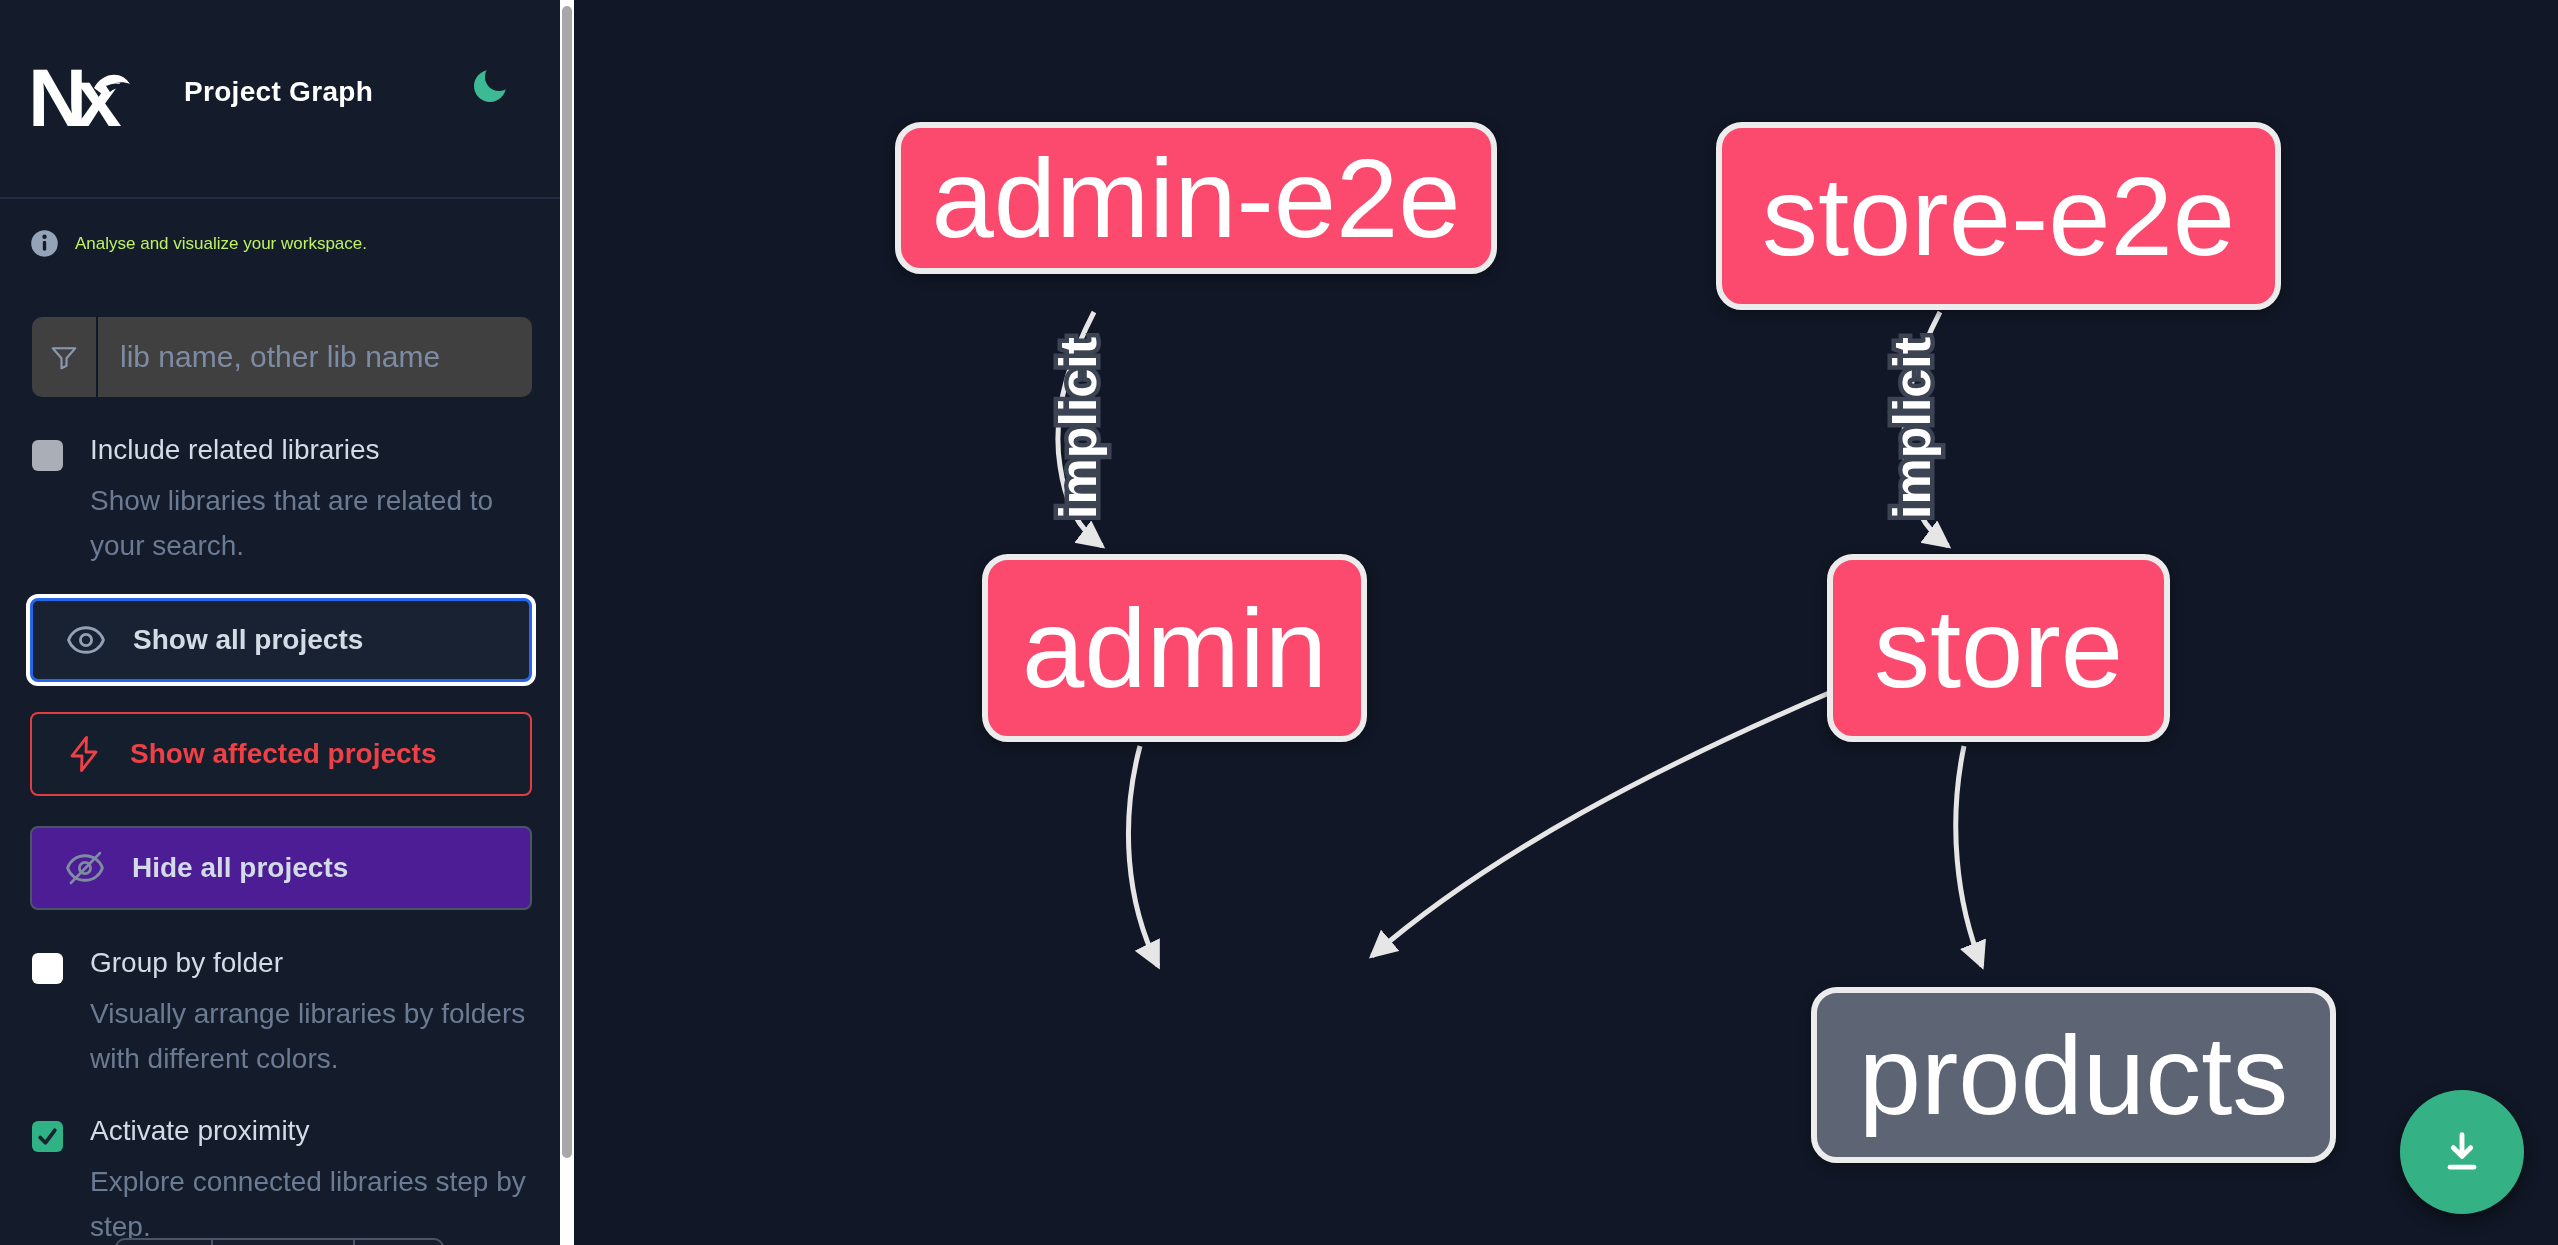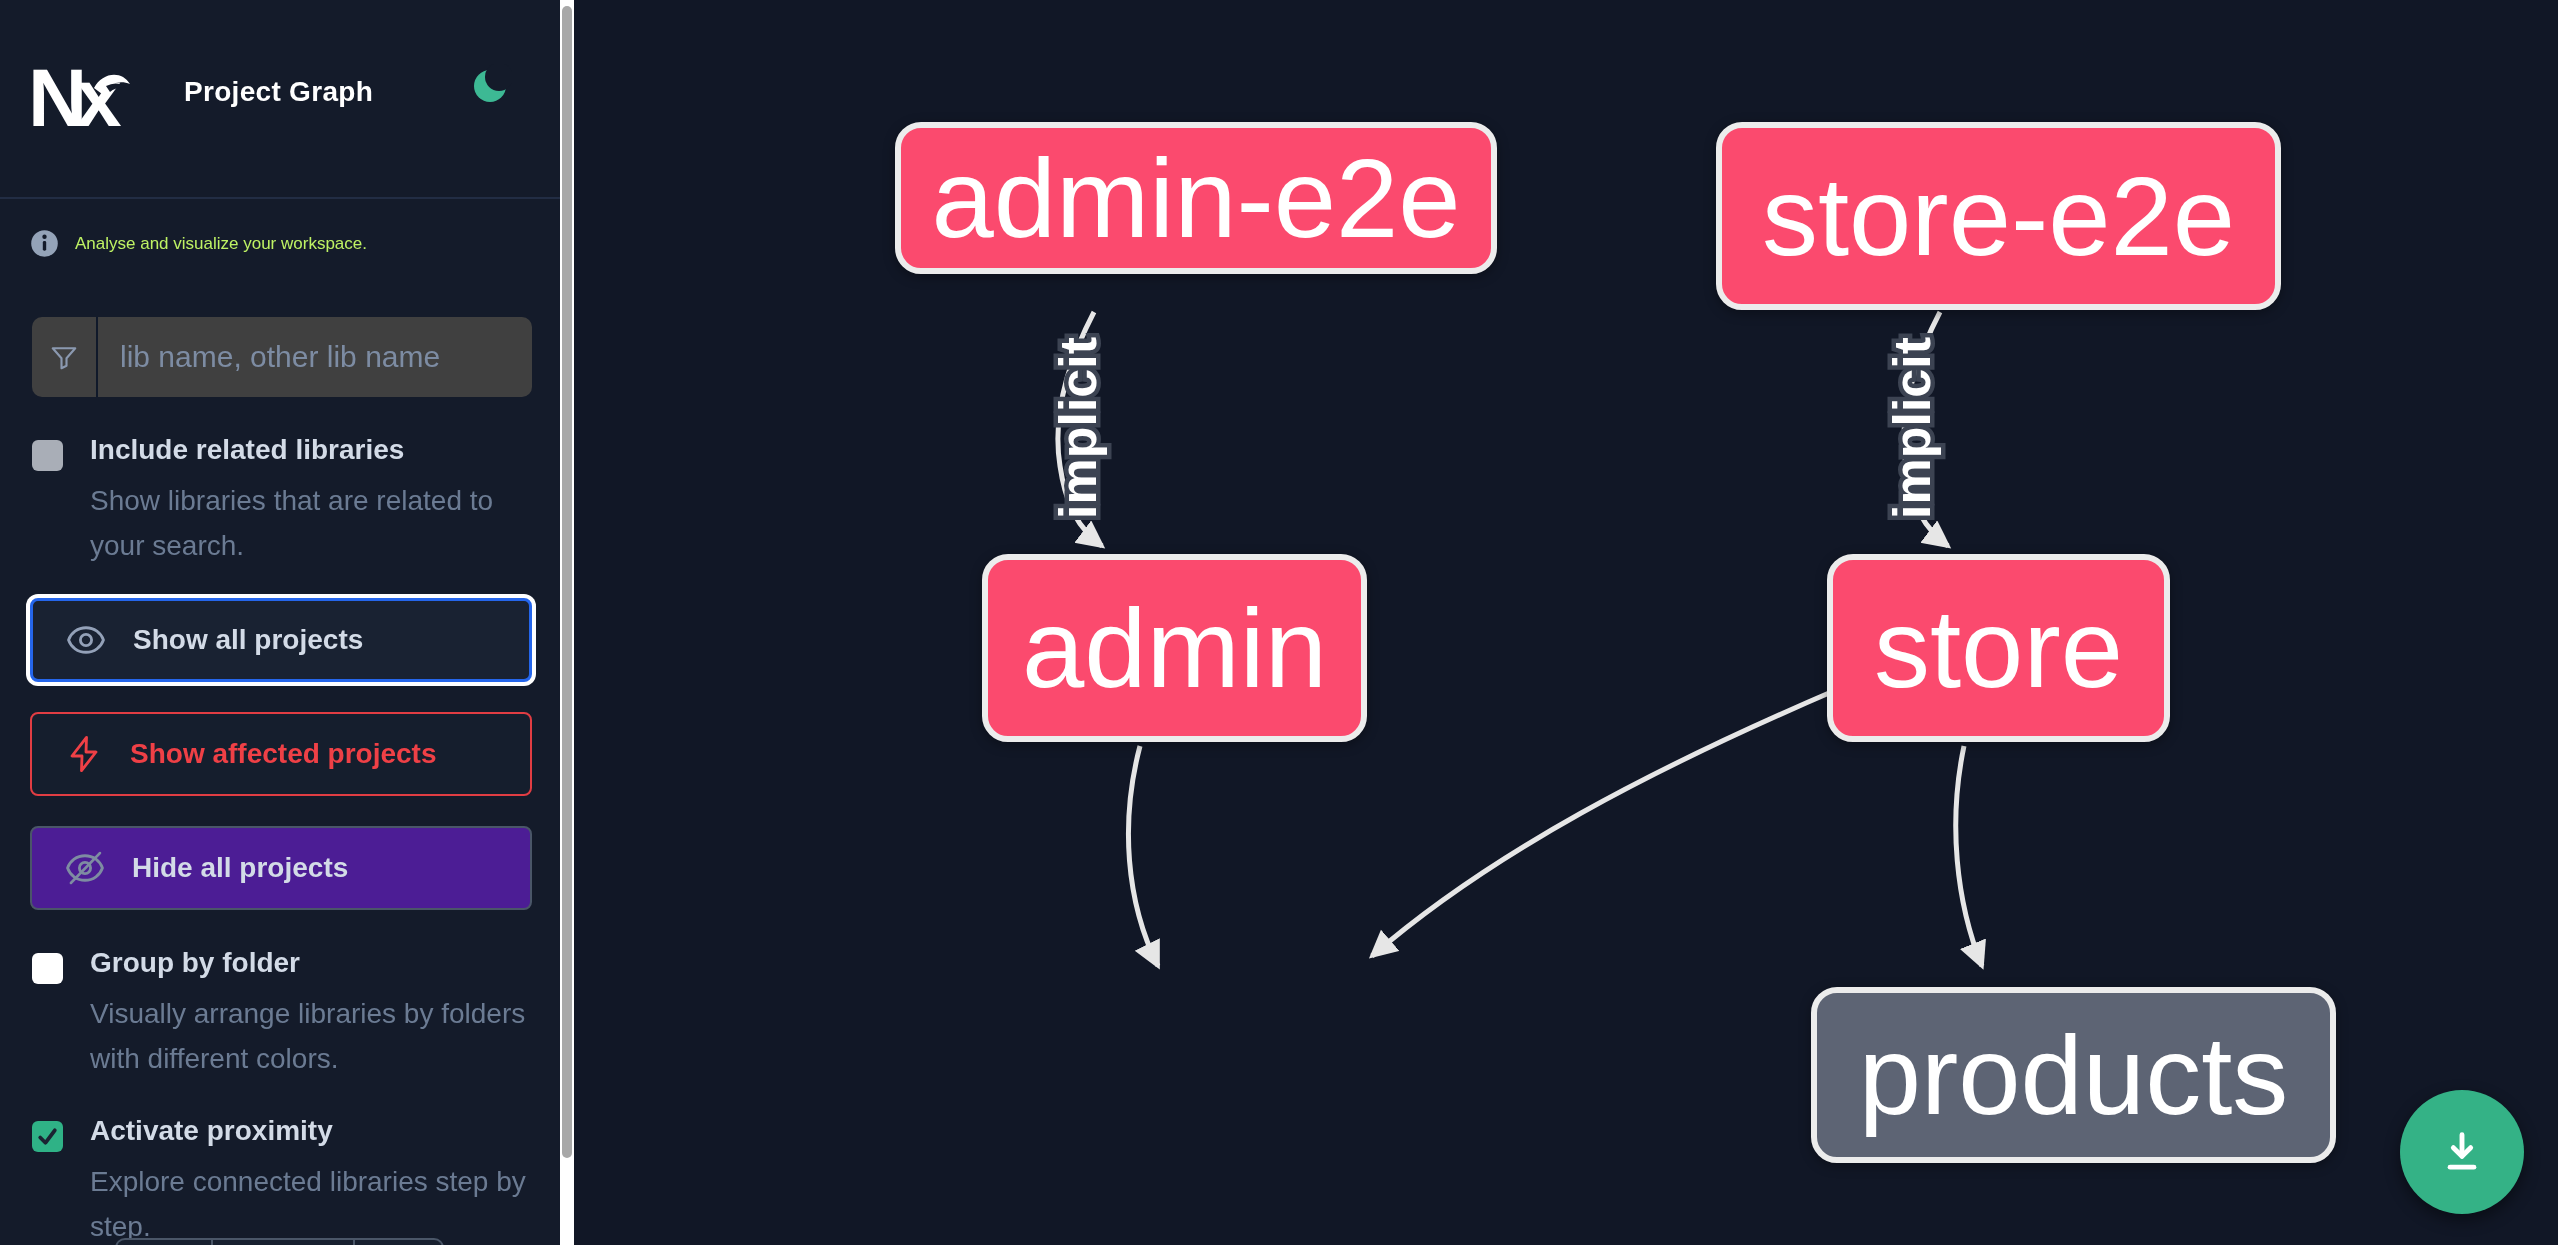--- a/index.html
+++ b/index.html
@@ -23,21 +23,21 @@
   .search-iconcell{width:64px;display:flex;align-items:center;justify-content:center;
                    border-right:2px solid #10192a;}
   .search input{flex:1;background:transparent;border:none;outline:none;color:#c7d2e4;
                 font-size:30px;padding:0 22px;font-family:"Liberation Sans",sans-serif;}
   .search input::placeholder{color:#7d8ca3;opacity:1;}
 
   .cb{position:absolute;width:31px;height:31px;border-radius:6px;cursor:pointer;}
   .cb-gray{background:#a9aeb7;}
   .cb-white{background:#ffffff;}
   .cb-green{background:#2fb286;display:flex;align-items:center;justify-content:center;}
-  .tg-label{position:absolute;left:90px;font-size:28px;font-weight:700;color:#d3dbe7;}
+  .tg-label{position:absolute;left:90px;font-size:28px;font-weight:400;color:#d3dbe7;}
   .tg-desc{position:absolute;left:90px;width:452px;font-size:28px;line-height:45px;color:#6b7b93;}
 
   .abtn{position:absolute;left:30px;width:502px;height:84px;border-radius:8px;display:flex;
         align-items:center;gap:26px;padding:0 0 0 32px;box-sizing:border-box;cursor:pointer;
         font-family:"Liberation Sans",sans-serif;font-size:28px;font-weight:700;text-align:left;}
   .abtn svg{flex:0 0 auto;}
   .abtn-focus{top:598px;background:#192232;border:3px solid #2566eb;box-shadow:0 0 0 4px #ffffff;color:#d3dbe7;}
   .abtn-red{top:712px;background:#151e2d;border:2px solid #e13d43;color:#ef4046;}
   .abtn-plain{top:826px;background:#4c1d95;border:2px solid #4a5668;color:#d3dbe7;}
 

